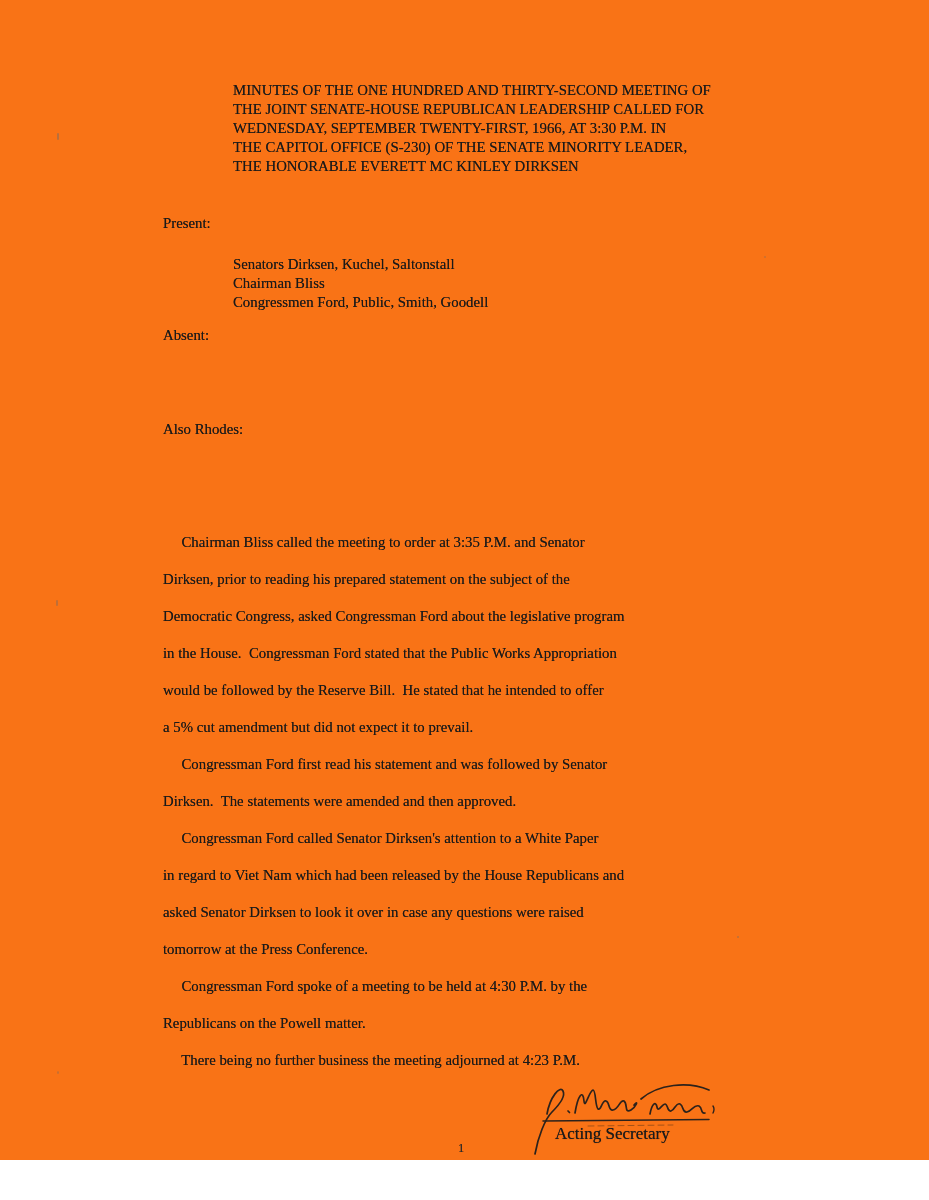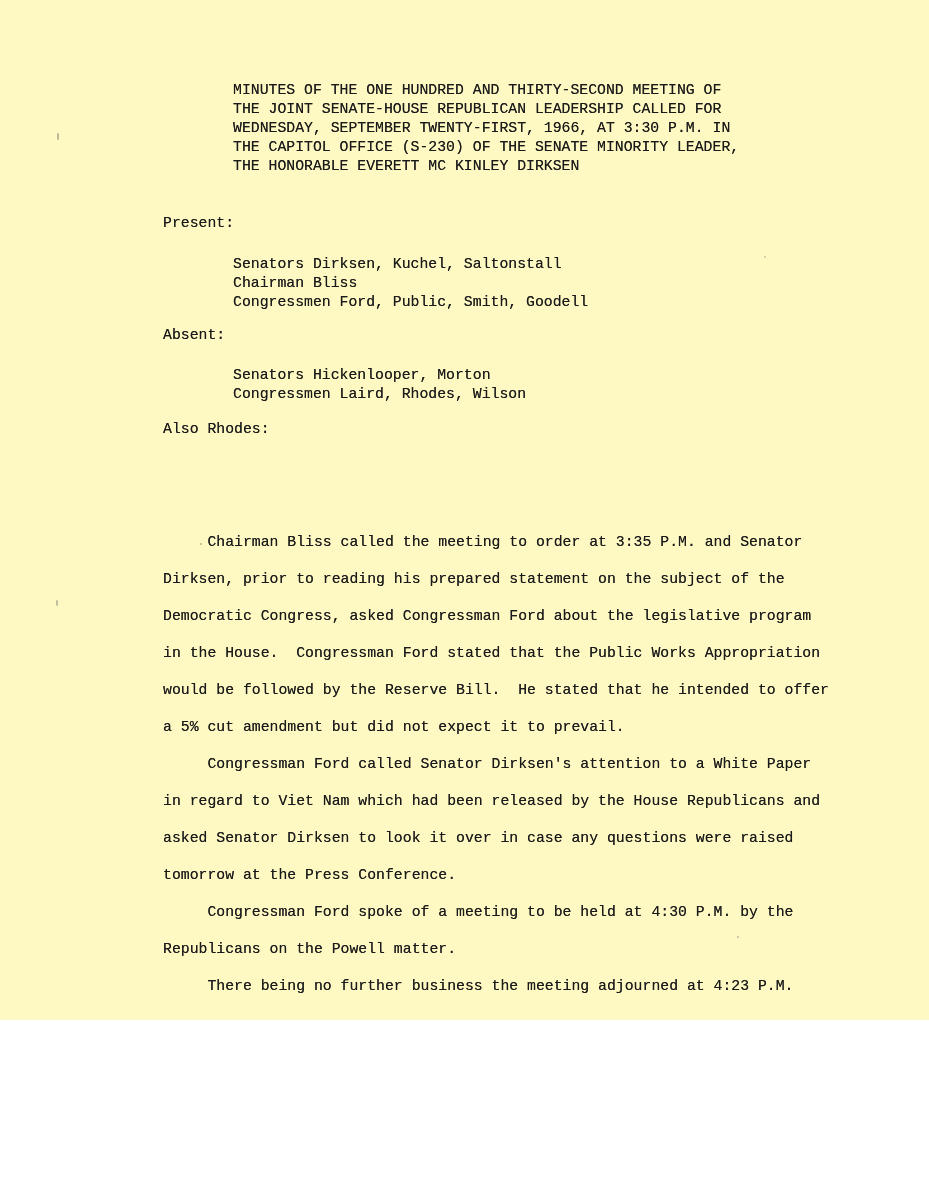--- a/index.html
+++ b/index.html
@@ -2,23 +2,23 @@
 <html><head>
 <meta charset="utf-8">
 <style>
   html,body{margin:0;padding:0;}
   body{
     width:929px;height:1200px;
     background:#ffffff;
     font-family:"Liberation Mono","DejaVu Sans Mono",monospace;
   }
   .page{
-    position:relative;width:929px;height:1020px;
-    background:#fef9c3;
-    color:#1a1a1a;overflow:hidden;
+    position:relative;width:929px;height:1160px;
+    background:#f97316;
+    color:#1a1a1a;overflow:hidden;font-family:Liberation Serif, serif;
   }
   .typed{
     position:absolute;
     font-size:14.8px;
     color:#1a1a1a;
     text-shadow:0 0 0.6px rgba(25,25,25,0.75);
     white-space:pre;
   }
   .tline{white-space:pre;}
   .title-block{line-height:19px;}
@@ -51,26 +51,26 @@
 <body>
 
 <div class="page">
 
   <div class="typed title-block" style="left:233px;top:81px;"><div class="tline">MINUTES OF THE ONE HUNDRED AND THIRTY-SECOND MEETING OF</div><div class="tline">THE JOINT SENATE-HOUSE REPUBLICAN LEADERSHIP CALLED FOR</div><div class="tline">WEDNESDAY, SEPTEMBER TWENTY-FIRST, 1966, AT 3:30 P.M. IN</div><div class="tline">THE CAPITOL OFFICE (S-230) OF THE SENATE MINORITY LEADER,</div><div class="tline">THE HONORABLE EVERETT MC KINLEY DIRKSEN</div></div>
 
   <div class="typed label" style="left:163px;top:214px;">Present:</div>
   <div class="typed list" style="left:233px;top:255px;"><div class="tline">Senators Dirksen, Kuchel, Saltonstall</div><div class="tline">Chairman Bliss</div><div class="tline">Congressmen Ford, Public, Smith, Goodell</div></div>
 
   <div class="typed label" style="left:163px;top:326px;">Absent:</div>
-  <div class="typed list" style="left:233px;top:366px;"><div class="tline">Senators Hickenlooper, Morton</div><div class="tline">Congressmen Laird, Rhodes, Wilson</div></div>
 
   <div class="typed label" style="left:163px;top:420px;">Also Rhodes:</div>
 
   <div class="body-wrap">
     <div class="typed body-par" style="position:relative;"><div class="tline">     Chairman Bliss called the meeting to order at 3:35 P.M. and Senator</div><div class="tline">Dirksen, prior to reading his prepared statement on the subject of the</div><div class="tline">Democratic Congress, asked Congressman Ford about the legislative program</div><div class="tline">in the House.  Congressman Ford stated that the Public Works Appropriation</div><div class="tline">would be followed by the Reserve Bill.  He stated that he intended to offer</div><div class="tline">a 5% cut amendment but did not expect it to prevail.</div></div>
+    <div class="typed body-par" style="position:relative;"><div class="tline">     Congressman Ford first read his statement and was followed by Senator</div><div class="tline">Dirksen.  The statements were amended and then approved.</div></div>
     <div class="typed body-par" style="position:relative;"><div class="tline">     Congressman Ford called Senator Dirksen's attention to a White Paper</div><div class="tline">in regard to Viet Nam which had been released by the House Republicans and</div><div class="tline">asked Senator Dirksen to look it over in case any questions were raised</div><div class="tline">tomorrow at the Press Conference.</div></div>
     <div class="typed body-par" style="position:relative;"><div class="tline">     Congressman Ford spoke of a meeting to be held at 4:30 P.M. by the</div><div class="tline">Republicans on the Powell matter.</div></div>
     <div class="typed body-par" style="position:relative;"><div class="tline">     There being no further business the meeting adjourned at 4:23 P.M.</div></div>
   </div>
 
   <div class="sig-block">
     <span class="sr-only">J. Mark Trice</span>
     <svg class="sig-svg" width="210" height="85" viewBox="0 0 210 85">
       <g fill="none" stroke="#1c1c1c" stroke-width="1.7" stroke-linecap="round" stroke-linejoin="round" opacity="0.92">
 

